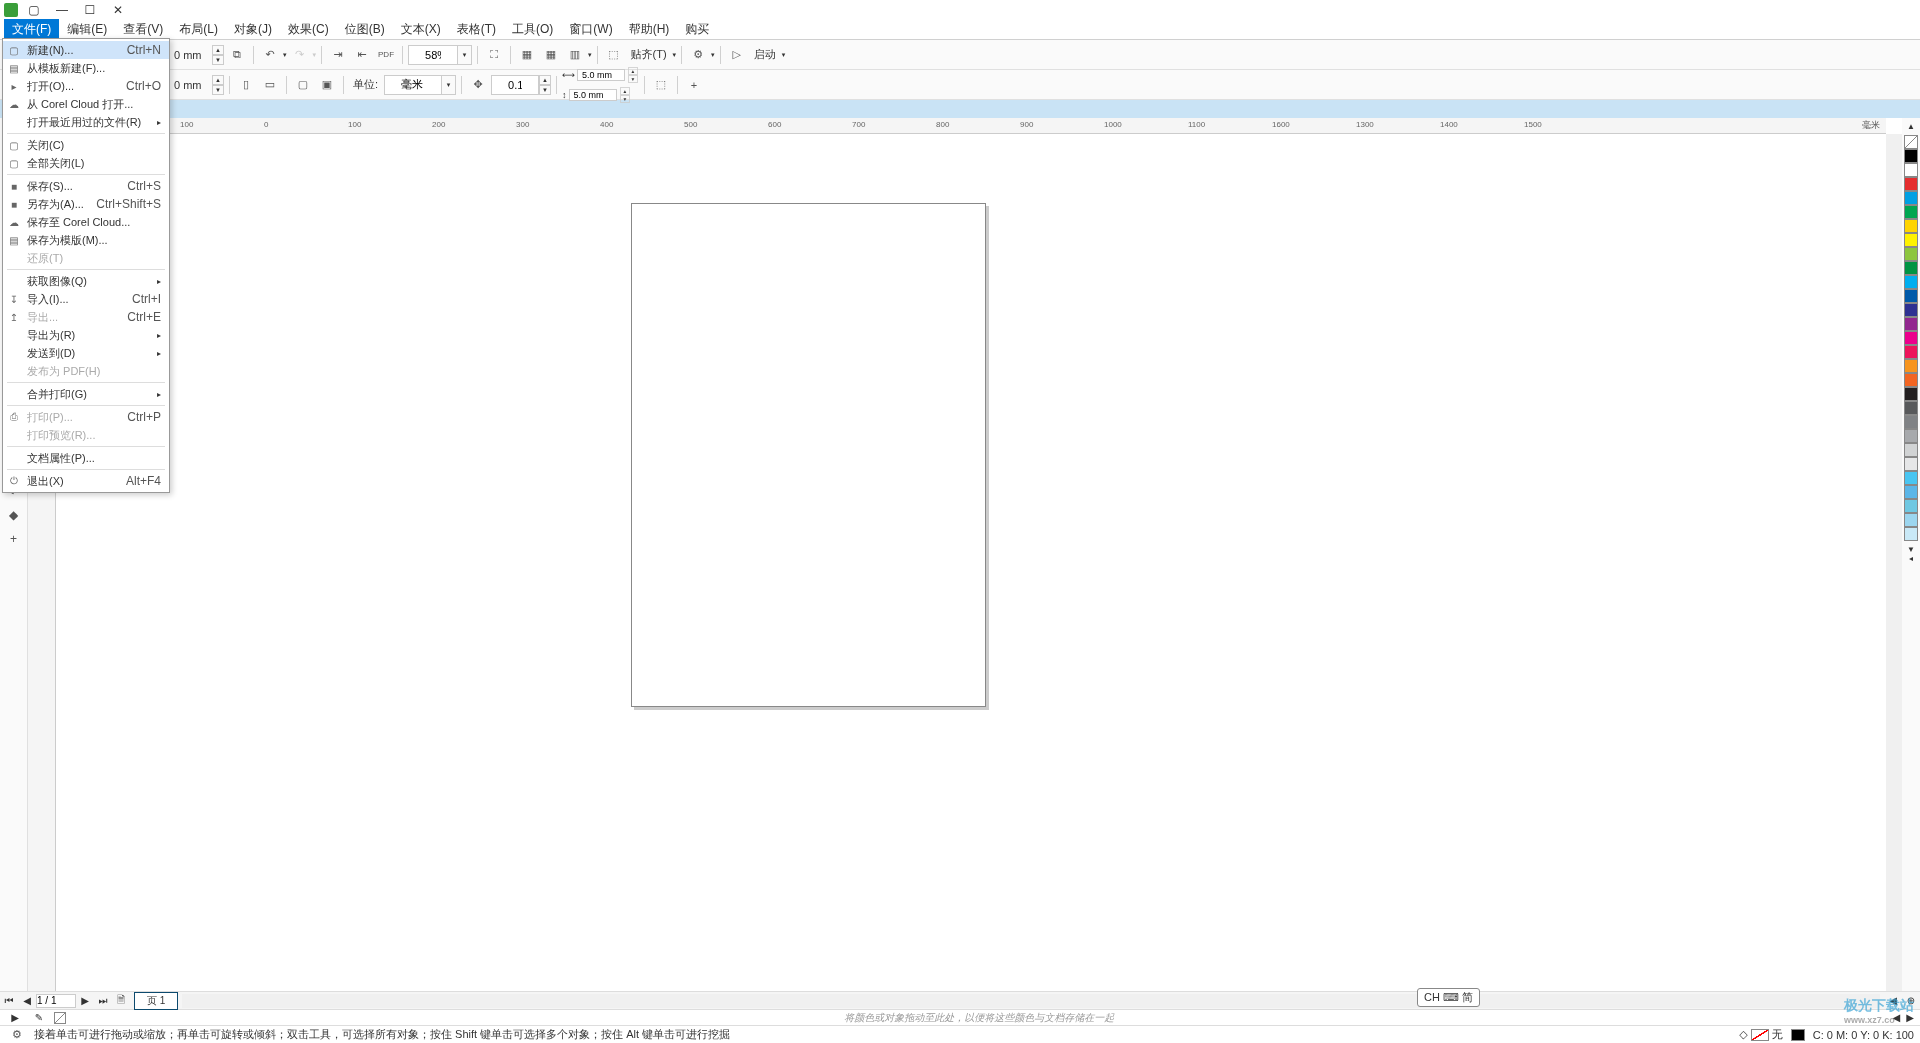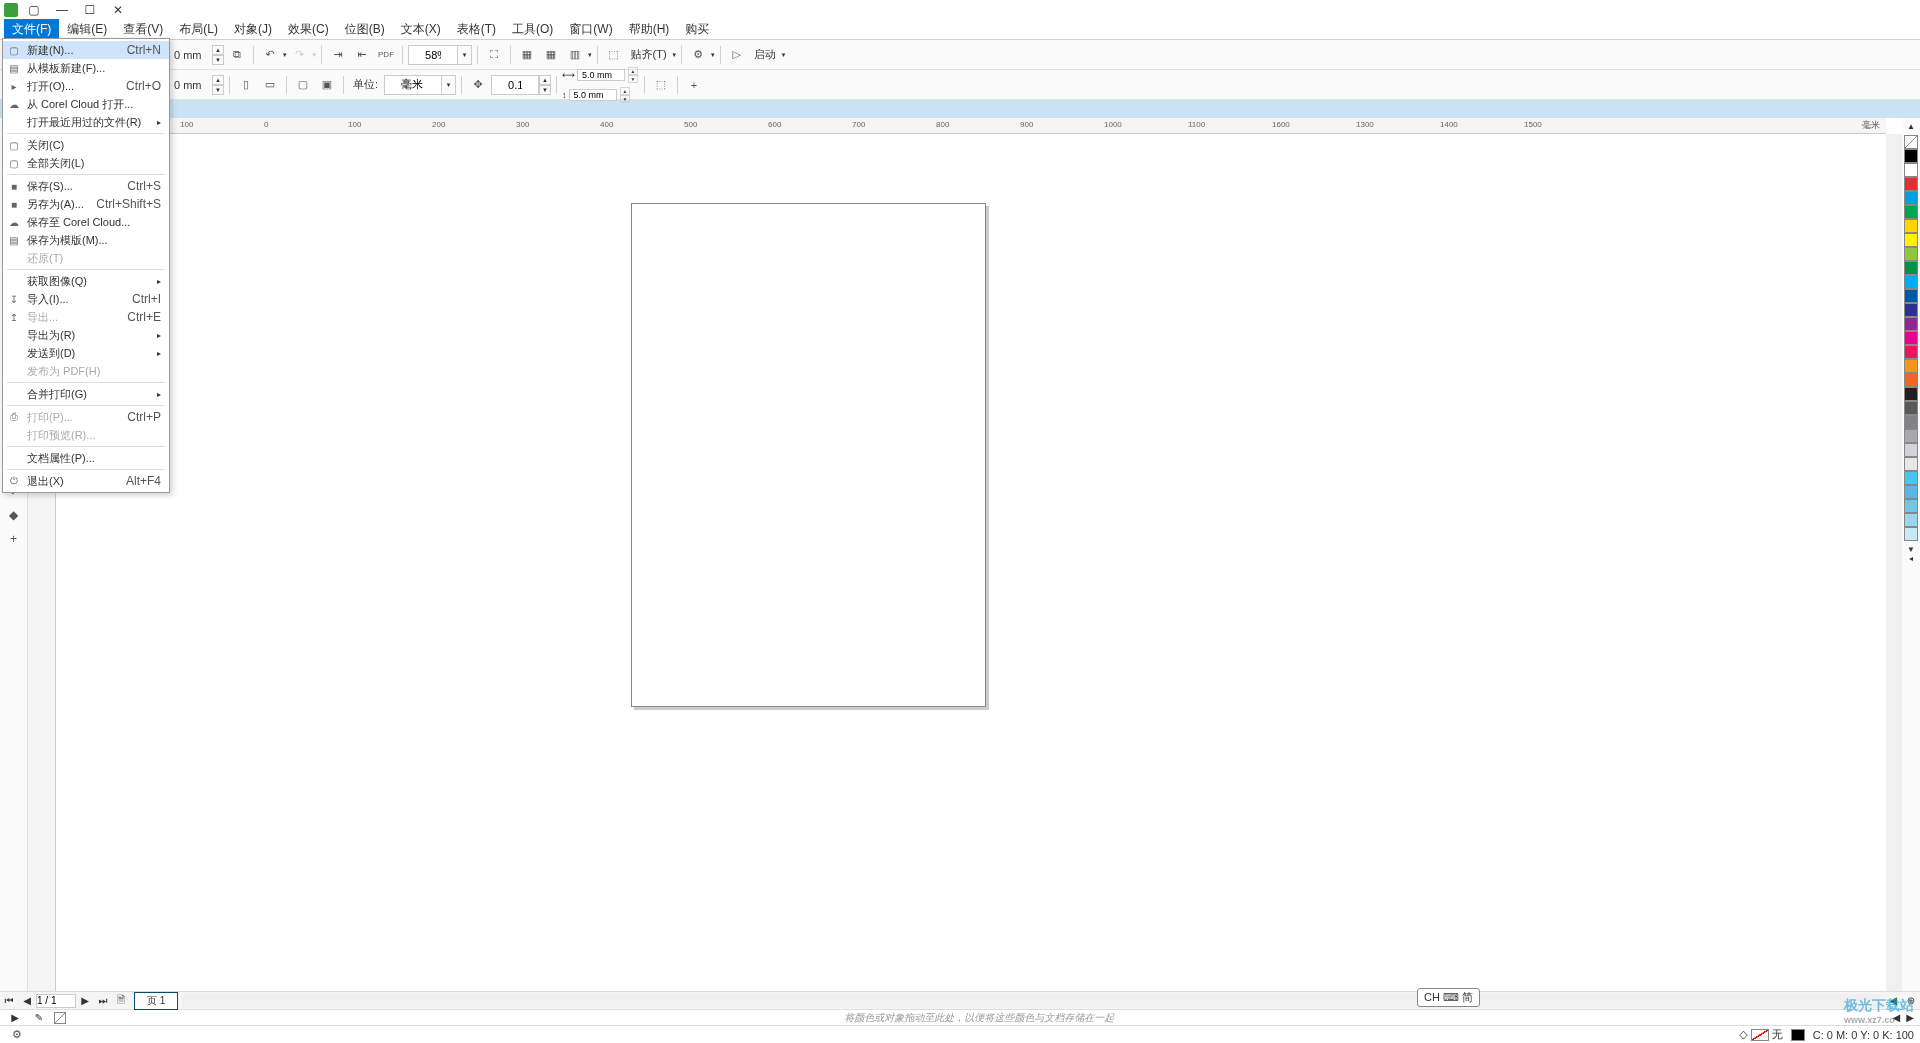--- a/index.html
+++ b/index.html
@@ -326,20 +326,21 @@
   <div class="pn-btn">▶</div>
   <div class="pn-btn">✎</div>
   <div class="no-color" style="width:12px;height:12px;"></div>
   <div class="dp-hint">将颜色或对象拖动至此处，以便将这些颜色与文档存储在一起</div>
   <div>◀</div>
   <div>▶</div>
 </div>
 
 <div class="status-bar">
   <div class="tb-btn">⚙</div>
+  <div class="status-text">接着单击可进行拖动或缩放；再单击可旋转或倾斜；双击工具，可选择所有对象；按住 Shift 键单击可选择多个对象；按住 Alt 键单击可进行挖掘</div>
   <div class="status-right">
     <div class="fill-stroke-indicator">
       <span>◇</span>
       <div class="stroke-ind"></div>
       <span>无</span>
     </div>
     <div class="fill-box" style="background:#000;"></div>
     <span>C: 0 M: 0 Y: 0 K: 100</span>
   </div>
 </div>

